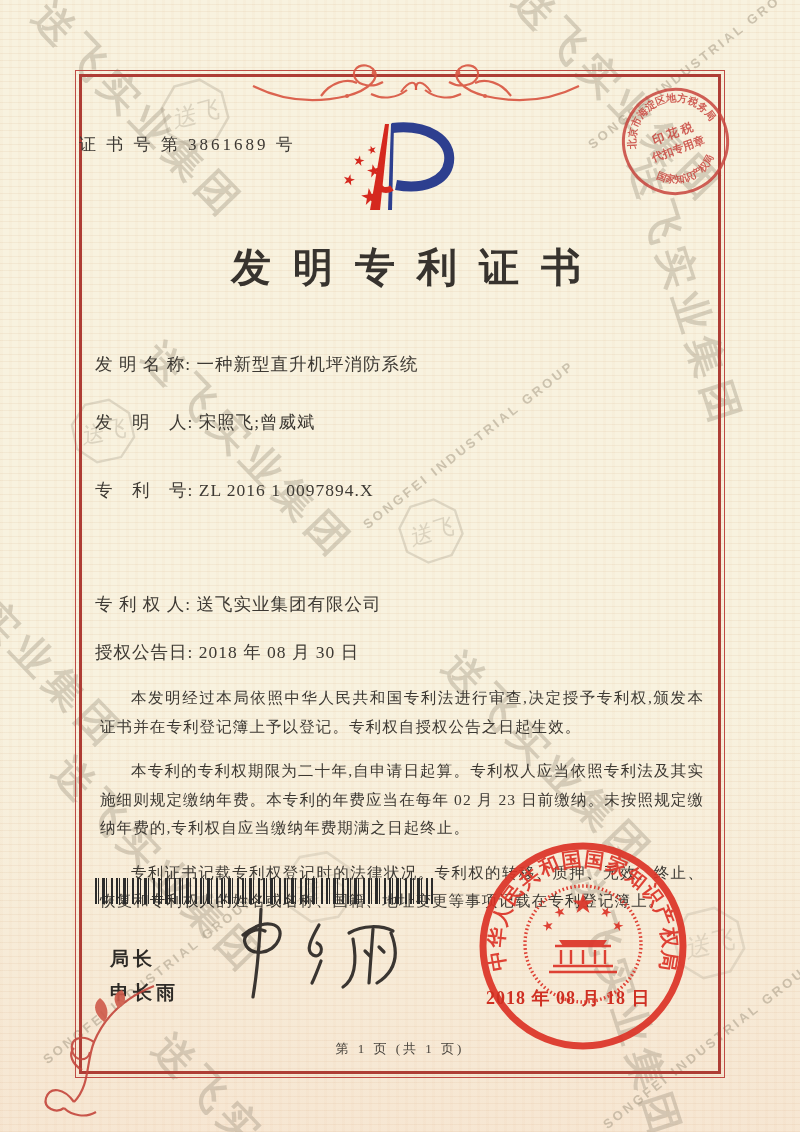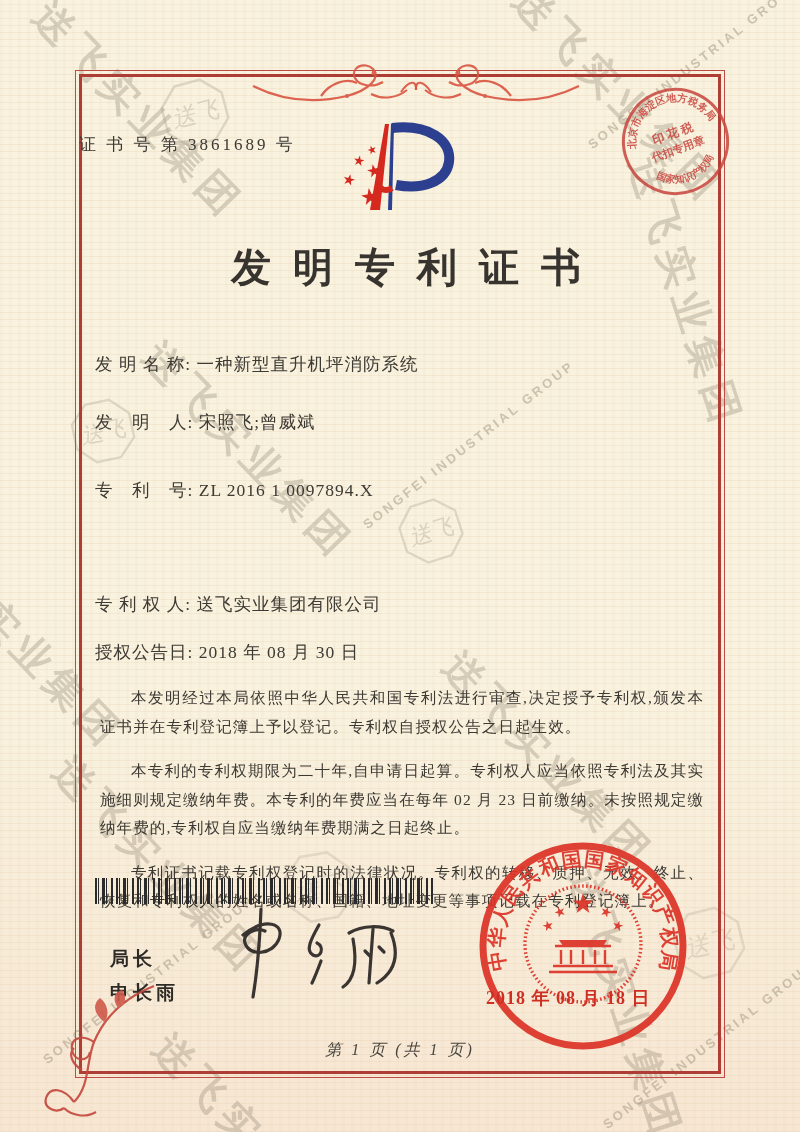--- a/index.html
+++ b/index.html
@@ -49,21 +49,21 @@
       #2b2b2b 7px 10px, transparent 10px 11px,
       #2b2b2b 11px 12px, transparent 12px 16px,
       #2b2b2b 16px 18px, transparent 18px 21px);}
   .commissioner{position:absolute; left:110px; top:936px; font-family:"Liberation Sans", sans-serif;
     font-weight:700; font-size:19px; letter-spacing:4px; color:#2e2b27; line-height:34px;margin-top:6px;}
   .signature{position:absolute; left:215px; top:905px;}
   .seal{position:absolute; left:477px; top:840px; z-index:5; opacity:.92;}
   .seal-date{position:absolute; left:486px; top:986px; z-index:6; font-weight:700;
     font-size:18px; letter-spacing:1px; color:#cf2f22;}
   .footer{position:absolute; left:0; right:0; top:1040px; text-align:center;
-    font-size:16px; letter-spacing:3px; color:#4a453e;font-style:italic;}
+    font-size:13px; letter-spacing:3px; color:#4a453e;}
   svg text{font-family:"Liberation Serif", serif;}
 </style>
 </head>
 <body>
 
 <div class="page">
 
   <div class="wm">
     <div class="wm-cn rot46" style="left:60px; top:-10px;">送飞实业集团</div>
     <div class="wm-cn rot46" style="left:540px; top:-26px;">送飞实业集团</div>

